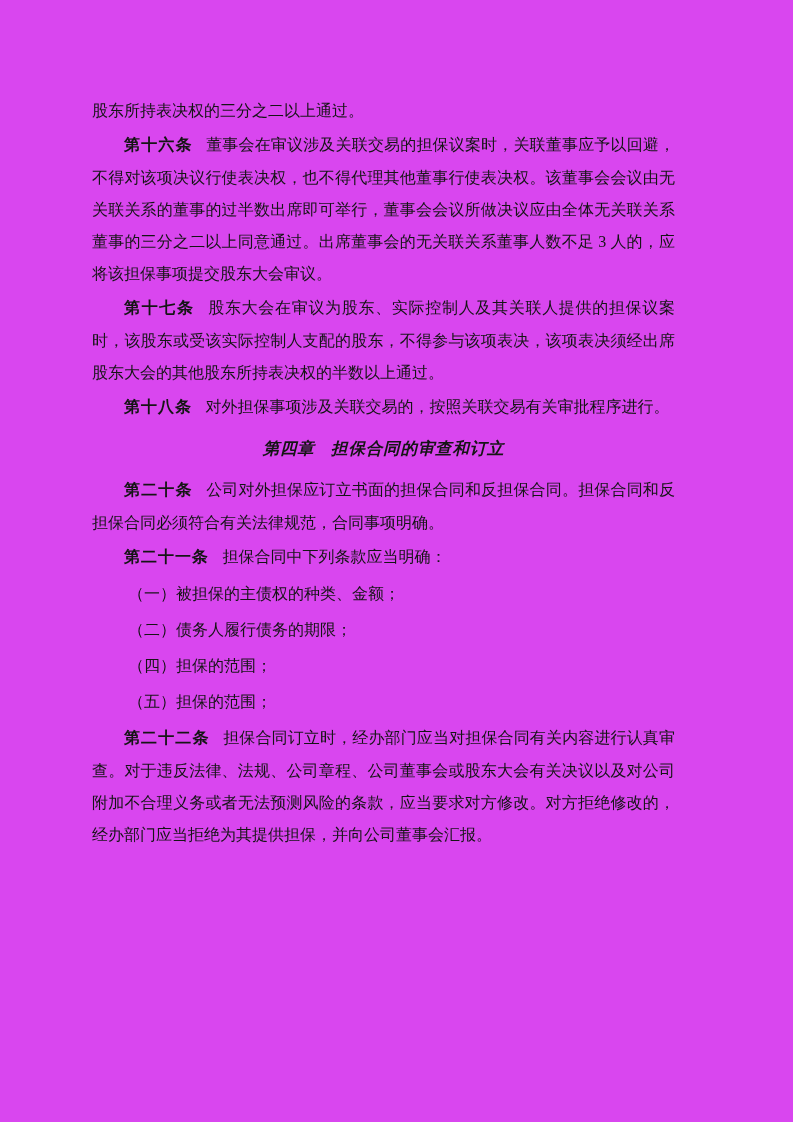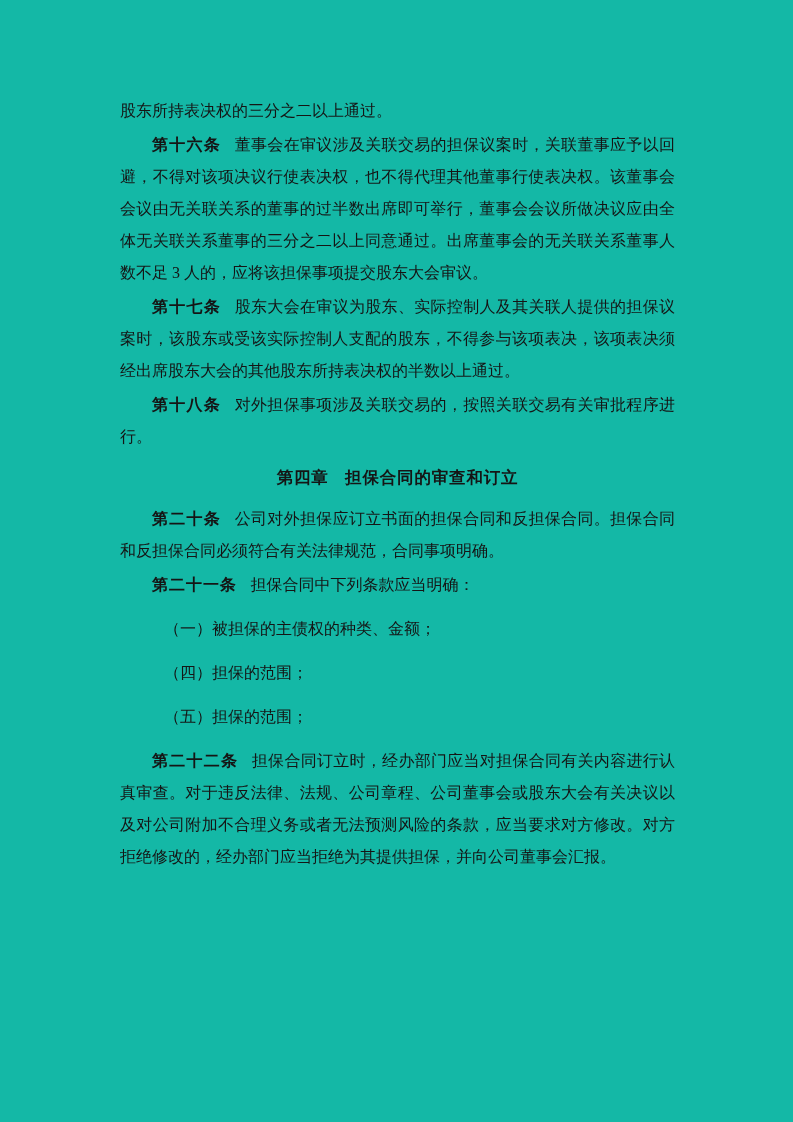--- a/index.html
+++ b/index.html
@@ -11,57 +11,58 @@
     width: 793px;
     height: 1122px;
     overflow: hidden;
     font-family: "Liberation Serif", "DejaVu Serif", serif;
     color: #151515;
   }
   .page {
     box-sizing: border-box;
     width: 793px;
     height: 1122px;
-    padding: 95px 118px 40px 120px;
-    background: #14b8a6;
+    padding: 95px 118px 40px 92px;
+    background: #d946ef;
   }
   .body-text {
     font-size: 16px;
     line-height: 32px;
   }
   p.para {
     margin: 0 0 2px 0;
     text-align: justify;
     text-justify: inter-character;
     text-indent: 2em;
   }
   p.no-indent {
     text-indent: 0;
   }
   .art-num {
     font-weight: bold;
-    font-family: Liberation Serif, serif;
+    font-family: Liberation Mono, monospace;
     padding-right: 0.85em;
     letter-spacing: 0.06em;
   }
   .chapter-heading {
     margin: 8px 0 10px 0;
     text-align: center;
     text-indent: 0;
     font-weight: bold;
     font-family: "Liberation Sans", "DejaVu Sans", sans-serif;
     font-size: 16.5px;
     line-height: 32px;
     letter-spacing: 0.05em;
+    font-style: italic;
   }
   .chapter-heading .chapter-label {
     padding-right: 1em;
   }
   p.clause {
-    margin: 12px;
+    margin: 4px;
     text-indent: 2em;
     text-align: left;
   }
 </style>
 </head>
 <body>
 
 <div class="page">
   <div class="body-text">
 
@@ -86,20 +87,21 @@
 
     <p class="para">
       <span class="art-num">第二十条</span><span>公司对外担保应订立书面的担保合同和反担保合同。担保合同和反担保合同必须符合有关法律规范，合同事项明确。</span>
     </p>
 
     <p class="para">
       <span class="art-num">第二十一条</span><span>担保合同中下列条款应当明确：</span>
     </p>
 
     <p class="clause">（一）被担保的主债权的种类、金额；</p>
+    <p class="clause">（二）债务人履行债务的期限；</p>
     <p class="clause">（四）担保的范围；</p>
     <p class="clause">（五）担保的范围；</p>
 
     <p class="para">
       <span class="art-num">第二十二条</span><span>担保合同订立时，经办部门应当对担保合同有关内容进行认真审查。对于违反法律、法规、公司章程、公司董事会或股东大会有关决议以及对公司附加不合理义务或者无法预测风险的条款，应当要求对方修改。对方拒绝修改的，经办部门应当拒绝为其提供担保，并向公司董事会汇报。</span>
     </p>
 
   </div>
 </div>
 

